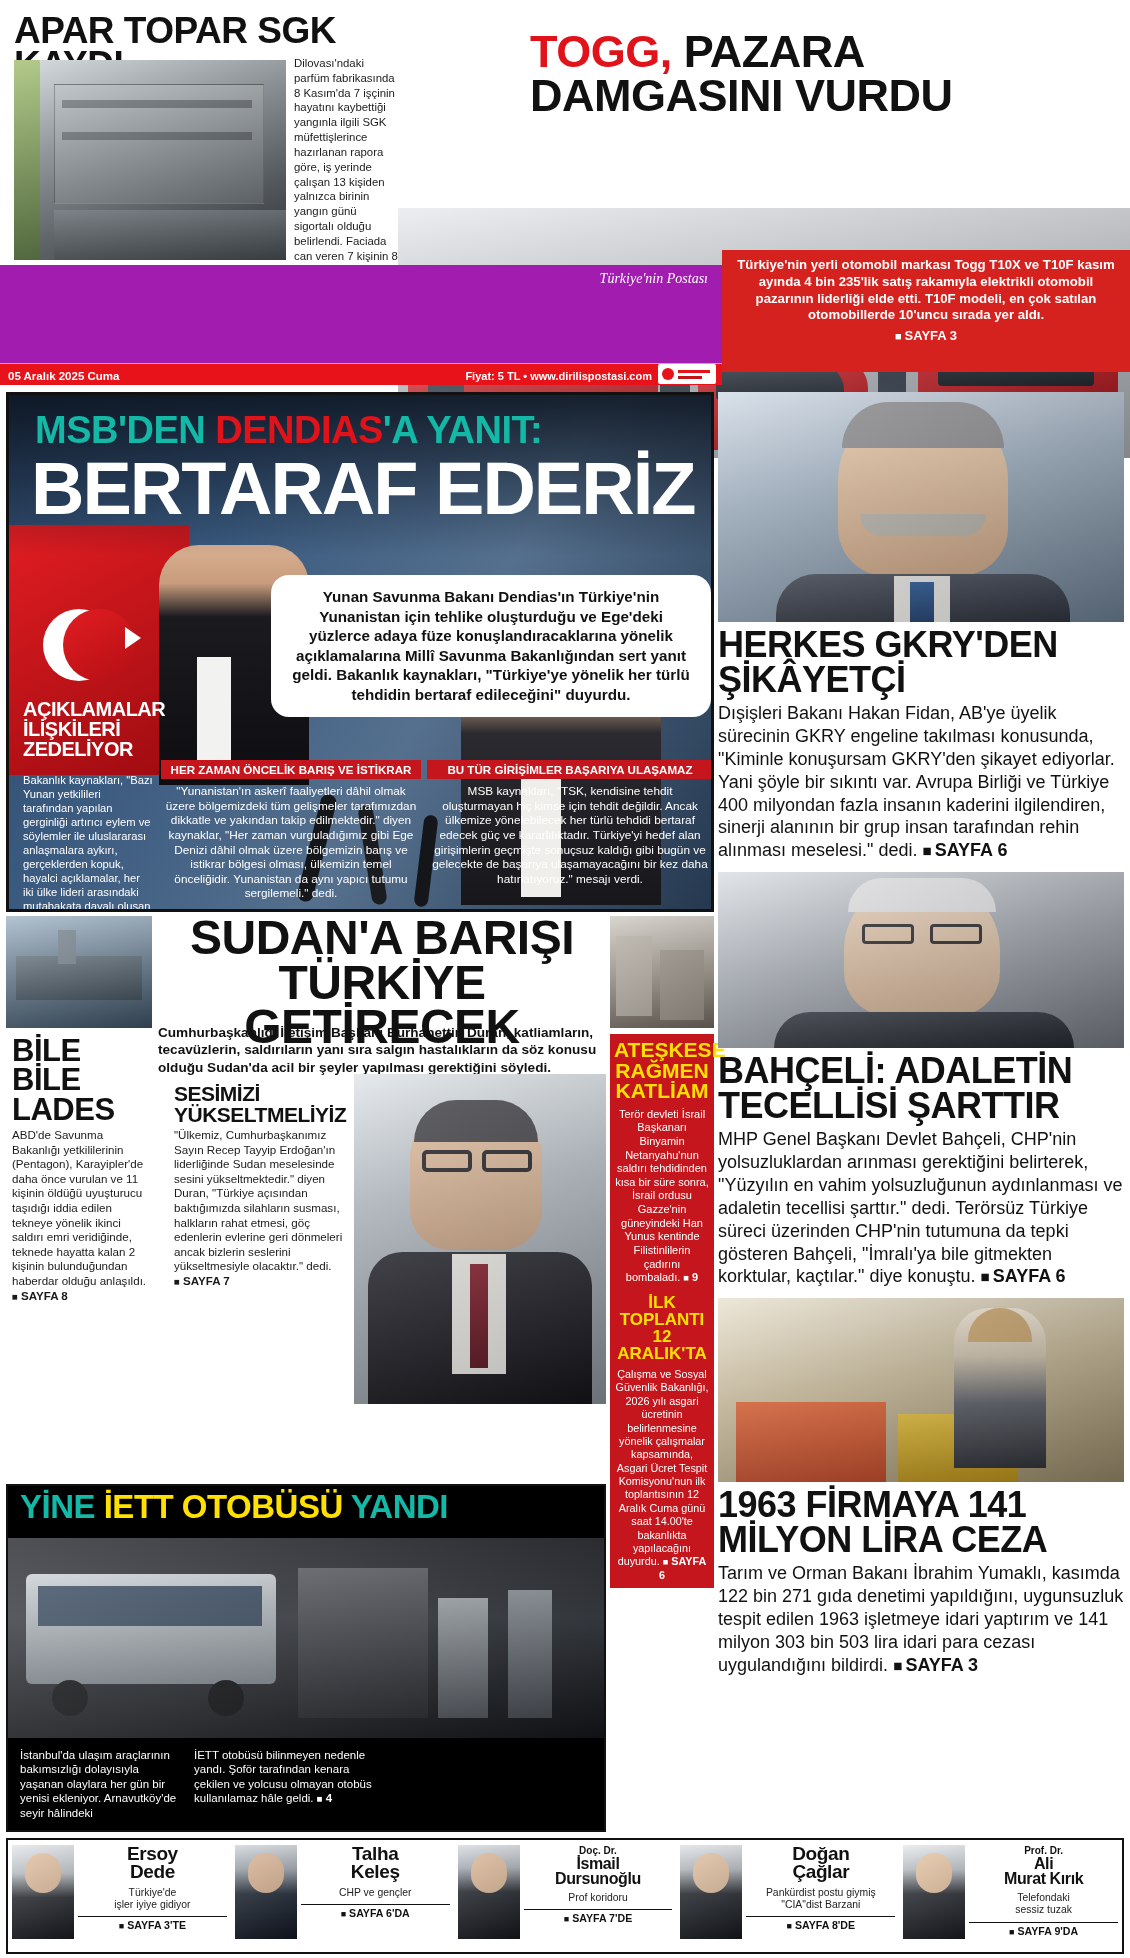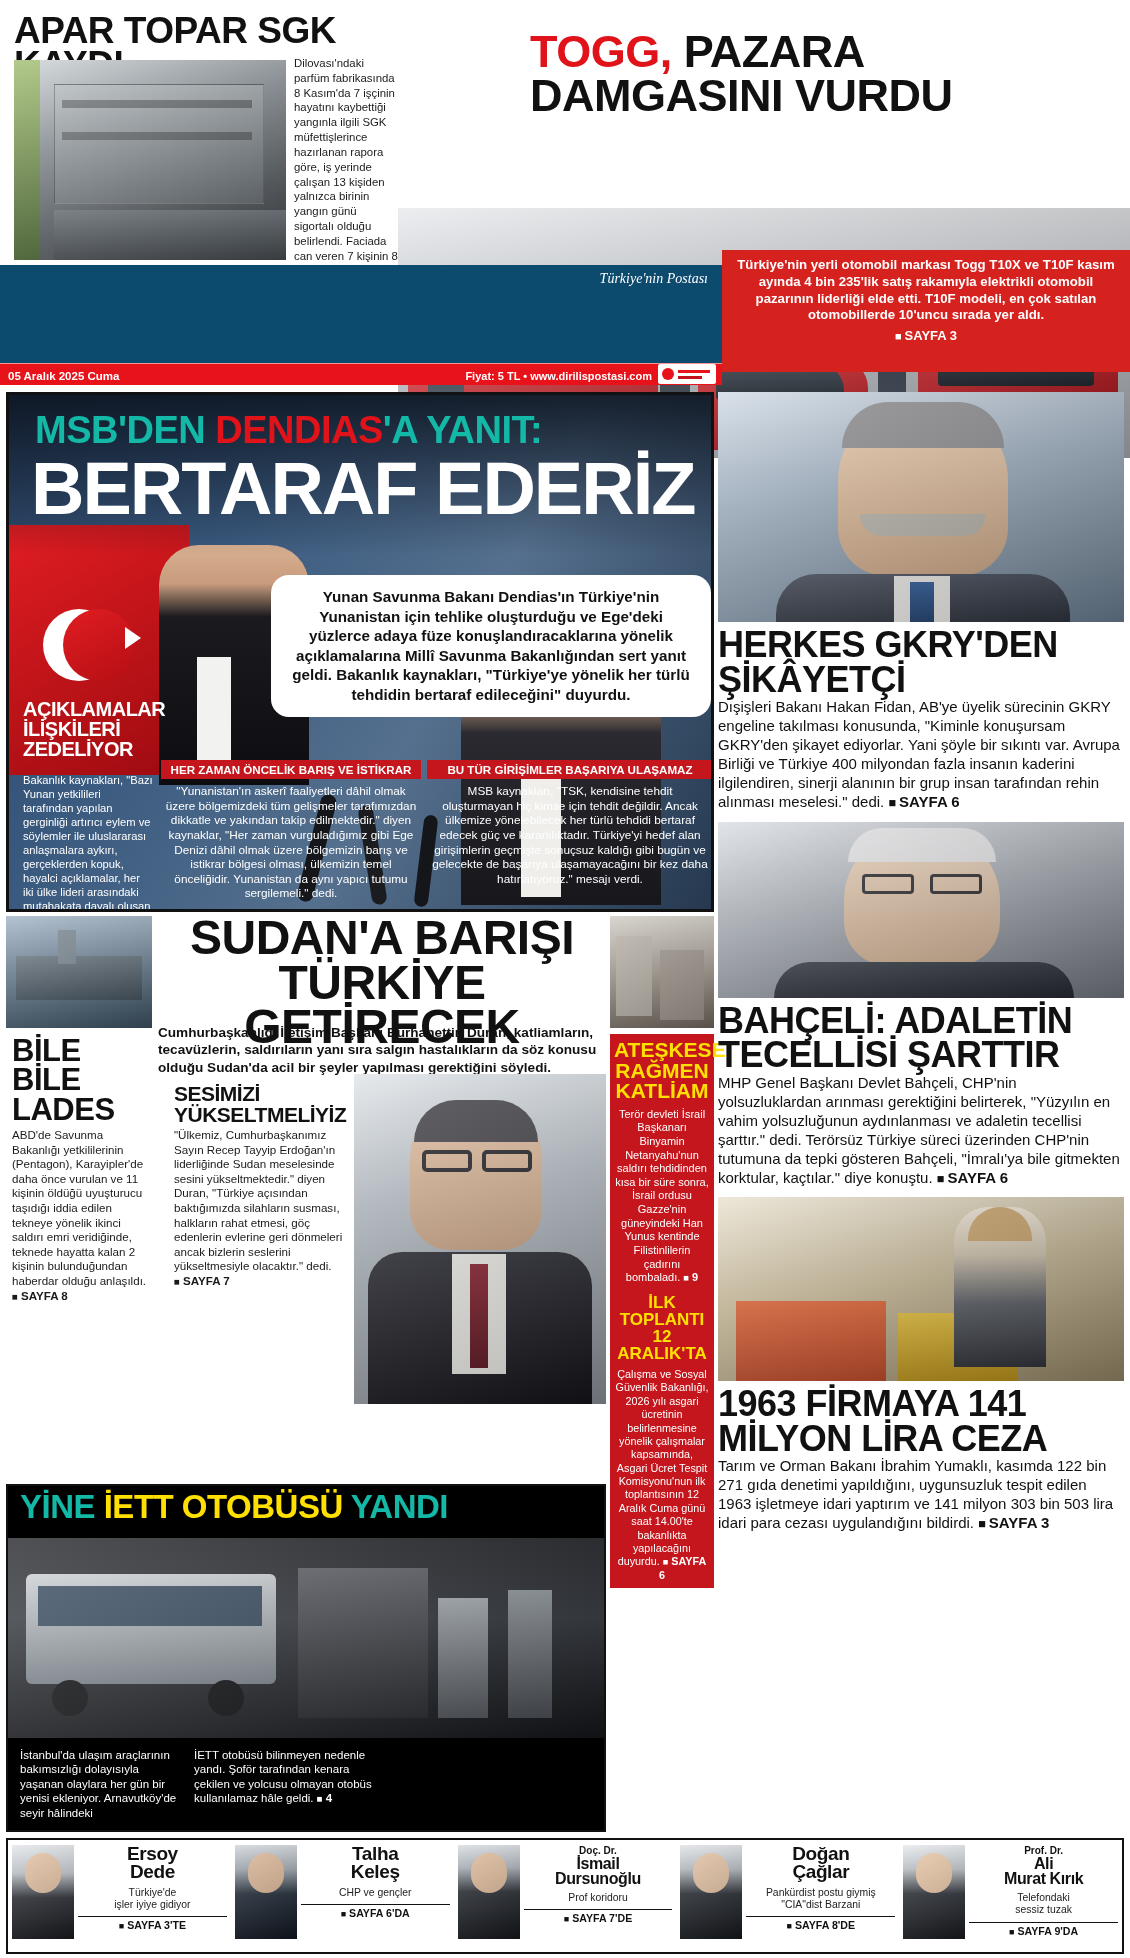--- a/index.html
+++ b/index.html
@@ -36,21 +36,21 @@
   #sgk-text b{font-weight:700;}
   #togg-photo { left:398px; top:8px; width:732px; height:250px; }
   #togg-white { left:516px; top:26px; width:614px; height:110px; background:#fff;
                 transform: skewY(-1.2deg); }
   #togg-head  { left:530px; top:30px; width:596px; font-size:45px; line-height:0.98; }
   #togg-box { left:722px; top:250px; width:408px; height:122px; background:#d6221f; }
   #togg-box p{ color:#fff; font-size:13.2px; line-height:1.27; font-weight:700; text-align:center; padding:7px 10px 0;}
   #togg-box .pg{ color:#fff; font-weight:800; font-size:13px; text-align:center; margin-top:4px;}
 
   
-  #masthead { left:0; top:265px; width:722px; height:120px; background:#0c4a6e; }
+  #masthead { left:0; top:265px; width:722px; height:120px; background:#a21caf; }
   #mast-sub { position:absolute; right:14px; top:6px; color:#fff; font-size:14px;
               font-style:italic; font-family:"Liberation Serif", serif;}
   #mast-title { position:absolute; left:8px; top:14px; width:710px; text-align:center;
                 color:#fff; font-family:"Liberation Serif", serif; font-weight:700;
                 font-size:74px; letter-spacing:-1px; line-height:1;
                 text-shadow: 2px 2px 0 rgba(0,0,0,.28);}
   #mast-bar { position:absolute; left:0; bottom:0; width:722px; height:22px;
               background:#e8121a; border-top:1px solid rgba(255,255,255,.55); }
   #mast-date { position:absolute; left:8px; bottom:3px; color:#fff; font-size:11.5px; font-weight:700;}
   #mast-price{ position:absolute; right:70px; bottom:3px; color:#fff; font-size:11px; font-weight:700;}
@@ -109,21 +109,21 @@
   #ates-box p { color:#fff; font-size:11px; line-height:1.24; padding:4px 5px 6px; text-align:center;}
   #ilk-box { position:absolute; left:0; top:372px; width:104px; background:#c4161c; }
   #ilk-box h3{ color:#ffe000; font-size:17px; line-height:1.0; font-weight:900; padding:6px 4px 2px; text-align:center;}
   #ilk-box p { color:#fff; font-size:10.8px; line-height:1.24; padding:4px 5px 6px; text-align:center;}
   #gaza-photo{ position:absolute; left:0; top:0; width:104px; height:112px;}
 
   
   #sidebar { left:718px; top:392px; width:406px; }
   .sb-photo{ width:406px; }
   .sb-head { font-size:36px; line-height:0.96; margin-top:6px;}
-  .sb-body { font-size:15px; line-height:1.27; }
+  .sb-body { font-size:18px; line-height:1.27; margin-top:5px;}
 
   
   #col-strip { left:6px; top:1838px; width:1118px; height:116px; border:2px solid #111; display:flex;}
   .colm { flex:1; display:flex; align-items:flex-start; padding:5px 4px 0; position:relative;}
   .colm + .colm { }
   .colm .pic { width:62px; height:94px; flex:0 0 62px; }
   .colm .info{ flex:1; text-align:center; padding-left:4px; }
   .colm .pre { font-size:10px; font-weight:800; color:#111; }
   .colm .nm  { font-size:19px; font-weight:900; line-height:0.95; color:#111; letter-spacing:-0.4px;}
   .colm .nm.sm{ font-size:16px; }

